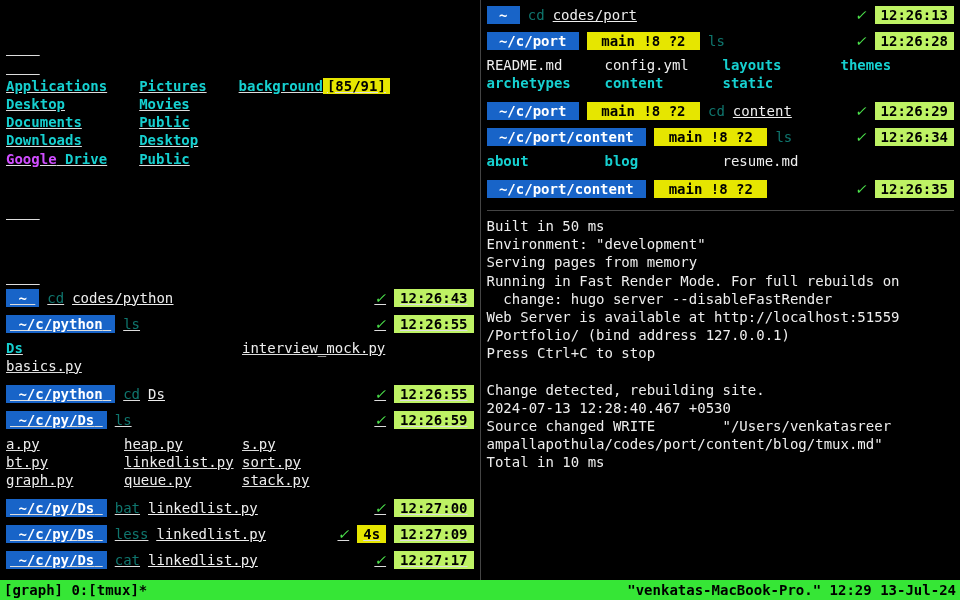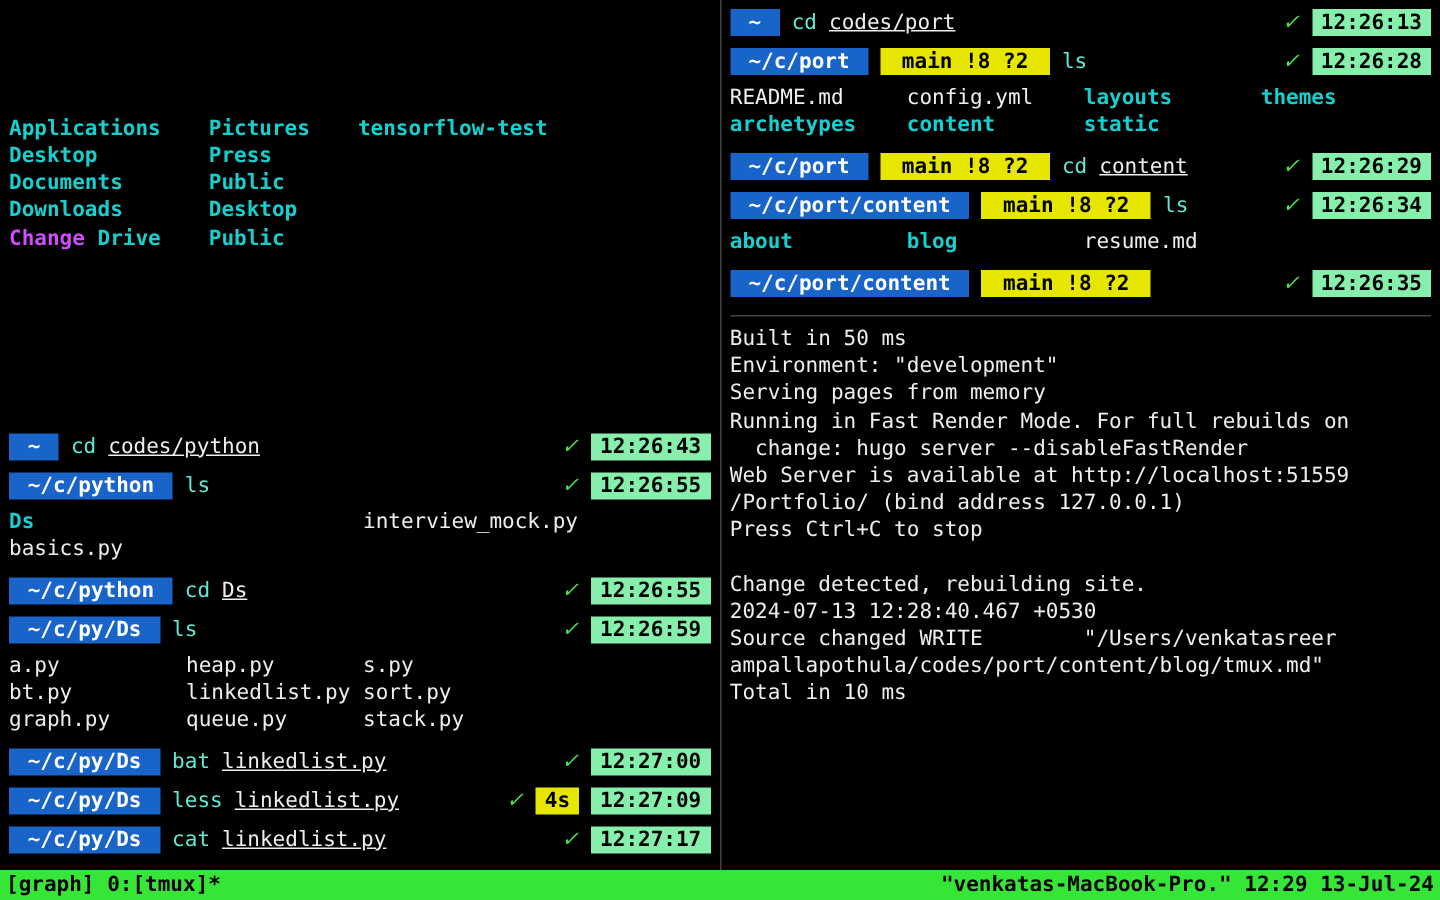--- a/index.html
+++ b/index.html
@@ -1,34 +1,34 @@
 <!DOCTYPE html>
 <html><head>
 <meta charset="utf-8">
 <style>
   * { margin:0; padding:0; box-sizing:border-box; }
   body      { background:#000; font:14px/1.3 "Menlo","Consolas",monospace; color:#ddd; width:960px; height:600px; overflow:hidden; }
   .wrap     { display:flex; height:580px; }
   .pane     { flex:1; padding:4px 6px; overflow:hidden; white-space:pre; }
-  .pane-l   { border-right:1px solid #444; }
+  .pane-l   { border-right:1px solid #444;text-decoration:underline; }
   .pane-r   { display:flex; flex-direction:column; }
   .pane-top { flex:0 0 auto; padding-bottom:6px; border-bottom:1px solid #444; }
   .pane-bot { flex:1; padding-top:6px; }
   .row      { display:flex; align-items:center; gap:8px; height:18px; }
   .rowtall  { height:22px; }
   .grow     { flex:1; }
   
   .cyan   { color:#16d0d0; font-weight:bold;}
-  .green  { color:#5eead4; }
+  .green  { color:#0f766e; }
   .magenta{ color:#d04dff; font-weight:bold;}
   .white  { color:#eee; }
   .badge  { background:#e6e600; color:#000; padding:0 4px; font-weight:bold;}
   .seg-blue { background:#1864c8; color:#fff; padding:0 4px; font-weight:bold;}
   .seg-yellow{ background:#e6e600; color:#000; padding:0 6px; font-weight:bold;}
-  .clock  { background:#86efac; color:#000; padding:0 6px; font-weight:bold;}
+  .clock  { background:#bef264; color:#000; padding:0 6px; font-weight:bold;}
   .tick   { color:#4be14b; font-style:italic;}
   .tick-dur{ color:#000; background:#e6e600; padding:0 6px; font-weight:bold;}
   .underline{ text-decoration:underline;}
   .cols   { display:flex; gap:32px;}
   .col    { display:flex; flex-direction:column;}
   .statusbar{ height:20px; background:#36e636; color:#000; display:flex; align-items:center; padding:0 4px; font-weight:bold;}
   .statusbar .mid{ flex:1;}
 </style>
 </head>
 <body>
@@ -37,31 +37,31 @@
 
   <div class="pane pane-l">
 
     
     <div class="cols">
       <div class="col">
         <span class="cyan">Applications</span>
         <span class="cyan">Desktop</span>
         <span class="cyan">Documents</span>
         <span class="cyan">Downloads</span>
-        <span><span class="magenta">Change</span> <span class="cyan">Drive</span></span>
+        <span><span class="magenta">Google</span> <span class="cyan">Drive</span></span>
       </div>
       <div class="col">
         <span class="cyan">Pictures</span>
-        <span class="cyan">Press</span>
+        <span class="cyan">Movies</span>
         <span class="cyan">Public</span>
         <span class="cyan">Desktop</span>
         <span class="cyan">Public</span>
       </div>
       <div class="col">
-        <span class="cyan">tensorflow-test</span>
+        <span><span class="cyan">background</span><span class="badge">[85/91]</span></span>
       </div>
     </div>
 
     <div style="height:10px"></div>
 
     <div id="left-body"><div class="row rowtall"><span class="seg-blue"> ~ </span> <span class="green">cd</span> <span class="white underline">codes/python</span><span class="grow"></span><span class="tick">✓</span>  <span class="clock">12:26:43</span></div><div style="height: 4px;"></div><div class="row rowtall"><span class="seg-blue"> ~/c/<b>python</b> </span> <span class="green">ls</span><span class="grow"></span><span class="tick">✓</span>  <span class="clock">12:26:55</span></div><div style="height: 4px;"></div><div class="row"><span class="cyan" style="min-width: 110px;">Ds</span><span class="white" style="min-width: 110px;"></span><span class="white" style="min-width: 110px;">interview_mock.py</span></div><div class="row"><span class="white" style="min-width: 110px;">basics.py</span><span class="white" style="min-width: 110px;"></span><span class="white" style="min-width: 110px;"></span></div><div style="height: 8px;"></div><div class="row rowtall"><span class="seg-blue"> ~/c/<b>python</b> </span> <span class="green">cd</span> <span class="white underline">Ds</span><span class="grow"></span><span class="tick">✓</span>  <span class="clock">12:26:55</span></div><div style="height: 4px;"></div><div class="row rowtall"><span class="seg-blue"> ~/c/py/<b>Ds</b> </span> <span class="green">ls</span><span class="grow"></span><span class="tick">✓</span>  <span class="clock">12:26:59</span></div><div style="height: 4px;"></div><div class="row"><span class="white" style="min-width: 110px;">a.py</span><span class="white" style="min-width: 110px;">heap.py</span><span class="white" style="min-width: 110px;">s.py</span></div><div class="row"><span class="white" style="min-width: 110px;">bt.py</span><span class="white" style="min-width: 110px;">linkedlist.py</span><span class="white" style="min-width: 110px;">sort.py</span></div><div class="row"><span class="white" style="min-width: 110px;">graph.py</span><span class="white" style="min-width: 110px;">queue.py</span><span class="white" style="min-width: 110px;">stack.py</span></div><div style="height: 8px;"></div><div class="row rowtall"><span class="seg-blue"> ~/c/py/<b>Ds</b> </span> <span class="green">bat</span> <span class="white underline">linkedlist.py</span><span class="grow"></span><span class="tick">✓</span>  <span class="clock">12:27:00</span></div><div style="height: 4px;"></div><div class="row rowtall"><span class="seg-blue"> ~/c/py/<b>Ds</b> </span> <span class="green">less</span> <span class="white underline">linkedlist.py</span><span class="grow"></span><span class="tick">✓</span> <span class="tick-dur">4s</span> <span class="clock">12:27:09</span></div><div style="height: 4px;"></div><div class="row rowtall"><span class="seg-blue"> ~/c/py/<b>Ds</b> </span> <span class="green">cat</span> <span class="white underline">linkedlist.py</span><span class="grow"></span><span class="tick">✓</span>  <span class="clock">12:27:17</span></div><div style="height: 4px;"></div></div>
 
     
 
   </div>

